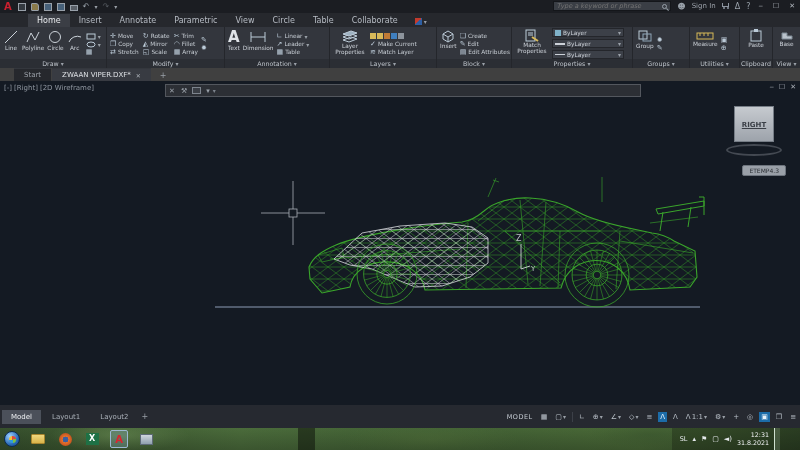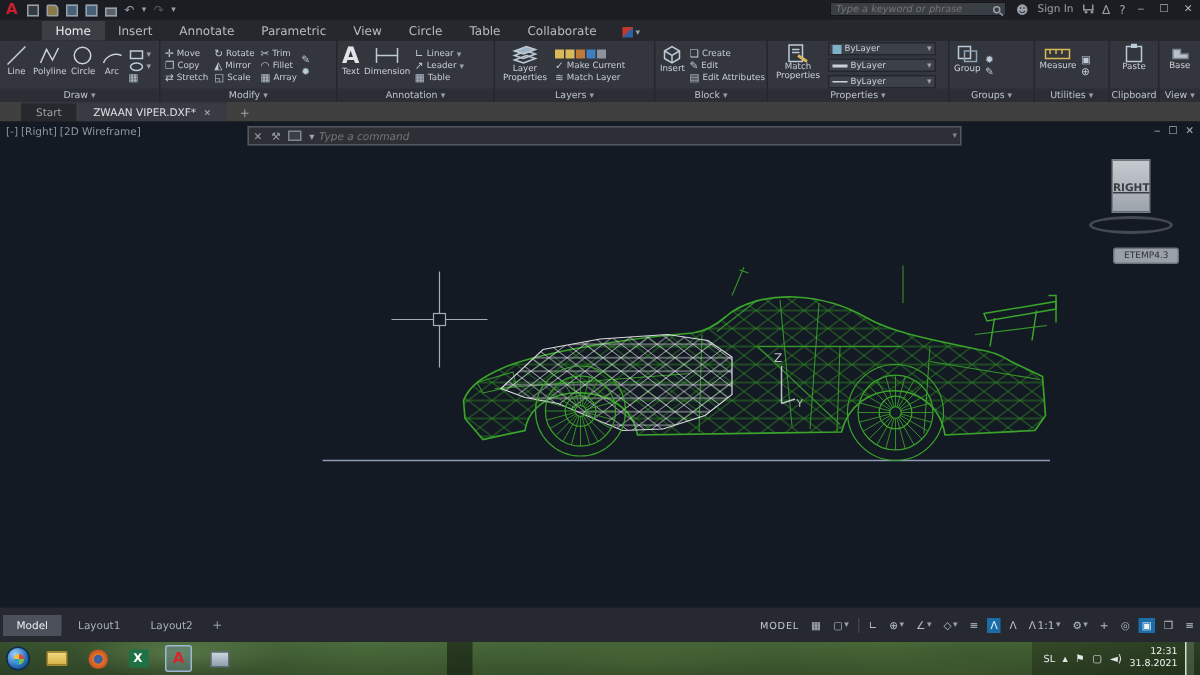--- a/index.html
+++ b/index.html
@@ -65,21 +65,21 @@
   
   #canvas{position:absolute;left:0;top:81px;width:800px;height:324px;background:#141a23;overflow:hidden;}
   #vplabel{position:absolute;left:4px;top:3px;font-size:7px;color:#8f96a0;display:flex;gap:2px;z-index:5;}
   #cmdbar{position:absolute;left:165px;top:3px;width:476px;height:13px;display:flex;z-index:5;background:#2c2f35;border:1px solid #53575e;align-items:center;}
   #cmdbar .cbtn{color:#9aa1a9;font-size:7px;padding:0 3px;}
   #cmdbar .cicon{width:9px;height:7px;border:1px solid #7d848d;background:#3a3e45;margin:0 2px;}
   #cmd-input{flex:1;background:transparent;border:none;outline:none;color:#979ea7;font-size:7px;font-style:italic;}
   #cmdbar .endcaret{color:#7d848d;font-size:6px;padding-right:2px;}
   #dwg-winbtns{position:absolute;right:4px;top:2px;z-index:5;color:#a9aeb6;font-size:7px;display:flex;gap:5px;}
   #viewcube{position:absolute;right:18px;top:25px;z-index:4;text-align:center;}
-  #vcface{width:26px;height:36px;margin:0 auto;background:linear-gradient(#c6cacf,#9da3ab);border:1px solid #767d86;color:#3a3f46;font-size:7px;font-weight:700;line-height:36px;text-decoration:underline;}
+  #vcface{width:40px;height:36px;margin:0 auto;background:linear-gradient(#c6cacf,#9da3ab);border:1px solid #767d86;color:#3a3f46;font-size:7px;font-weight:700;line-height:36px;text-decoration:underline;}
   #vcring{width:56px;height:12px;border:2px solid #4c525b;border-radius:50%;margin:2px auto 0;opacity:.85;}
   #vcbadge{position:absolute;right:14px;top:84px;z-index:4;background:#9aa0a8;color:#2e3237;font-size:6px;padding:1px 6px;border-radius:2px;border:1px solid #6d747d;}
   #car-svg{position:absolute;left:0;top:0;width:800px;height:324px;}
 
   
   #bottombar{position:absolute;left:0;top:405px;width:800px;height:23px;background:#262930;display:flex;align-items:center;color:#aab0b8;font-size:7px;}
   .ltab{padding:3px 9px;margin-left:2px;}
   .ltab.active{background:#4b505a;color:#eceef1;}
   .lplus{margin-left:4px;color:#9aa0a8;font-size:8px;}
   #statusicons{position:absolute;right:2px;display:flex;align-items:center;gap:4px;font-size:7px;color:#b9c0c8;}
@@ -98,21 +98,21 @@
   #taskbar:before{content:"";position:absolute;left:298px;top:0;width:17px;height:22px;background:rgba(14,20,11,.55);}
   #task-icons{position:absolute;left:4px;top:0;height:22px;display:flex;align-items:center;gap:9px;}
   .orb{width:16px;height:16px;border-radius:50%;background:radial-gradient(circle at 35% 30%,#9fd2ff,#2a6cb8 60%,#123a6e);border:1px solid #0d2c52;display:flex;align-items:center;justify-content:center;}
   .orbflag{width:7px;height:7px;border-radius:50%;background:conic-gradient(#e04b3a 0 25%,#7dc242 0 50%,#2f9be0 0 75%,#f2c23a 0);}
   .ticon{width:18px;height:15px;display:flex;align-items:center;justify-content:center;font-size:8px;}
   .tfolder{width:14px;height:10px;background:linear-gradient(#f0d87e,#d8b44a);border-radius:1px;border:1px solid #a8862e;}
   .tfox{width:13px;height:13px;border-radius:50%;background:radial-gradient(circle at 50% 50%,#3b5fa0 0 30%,#e8722a 34%,#b4471c 85%);}
   .txl{width:13px;height:12px;background:#1e7145;color:#fff;font-size:8px;font-weight:700;text-align:center;line-height:12px;}
   .tacad{width:22px;height:18px;border:1px solid #9db8d2;background:rgba(140,180,220,.25);border-radius:2px;display:flex;align-items:center;justify-content:center;color:#d8262f;font-weight:700;font-size:10px;}
   .tview{width:13px;height:11px;background:linear-gradient(#cfd6dd,#8fa0ae);border:1px solid #5d6a76;}
-  #tray{position:absolute;right:0;top:0;height:22px;display:flex;align-items:center;gap:5px;padding:0 4px 0 8px;background:rgba(10,16,8,.28);color:#e8ecef;font-size:6.5px;}
+  #tray{position:absolute;right:0;top:0;height:22px;display:flex;align-items:center;gap:5px;padding:0 20px 0 8px;background:rgba(10,16,8,.28);color:#e8ecef;font-size:6.5px;}
   #tray .tico{font-size:7px;color:#e3e7ea;}
   #clock{text-align:right;line-height:1.25;font-size:6.3px;color:#f2f4f6;}
   #show-desktop{width:6px;height:22px;border-left:1px solid #cfe0d0;background:rgba(200,230,200,.18);}
 </style>
 </head>
 <body>
 
 <div id="app">
 
   <div id="titlebar">
@@ -460,21 +460,20 @@
       <span>[-]</span>
       <span>[Right]</span>
       <span>[2D Wireframe]</span>
     </span>
 
     <div id="cmdbar">
       <span class="cbtn">✕</span>
       <span class="cbtn">⚒</span>
       <span class="cicon"></span>
       <span class="cbtn caret">▾</span>
-      <input id="cmd-input" placeholder="Type a command" style="">
       <span class="endcaret">▾</span>
     </div>
 
     <span id="dwg-winbtns">
       <span>‒</span>
       <span>☐</span>
       <span>✕</span>
     </span>
 
     <div id="viewcube">

